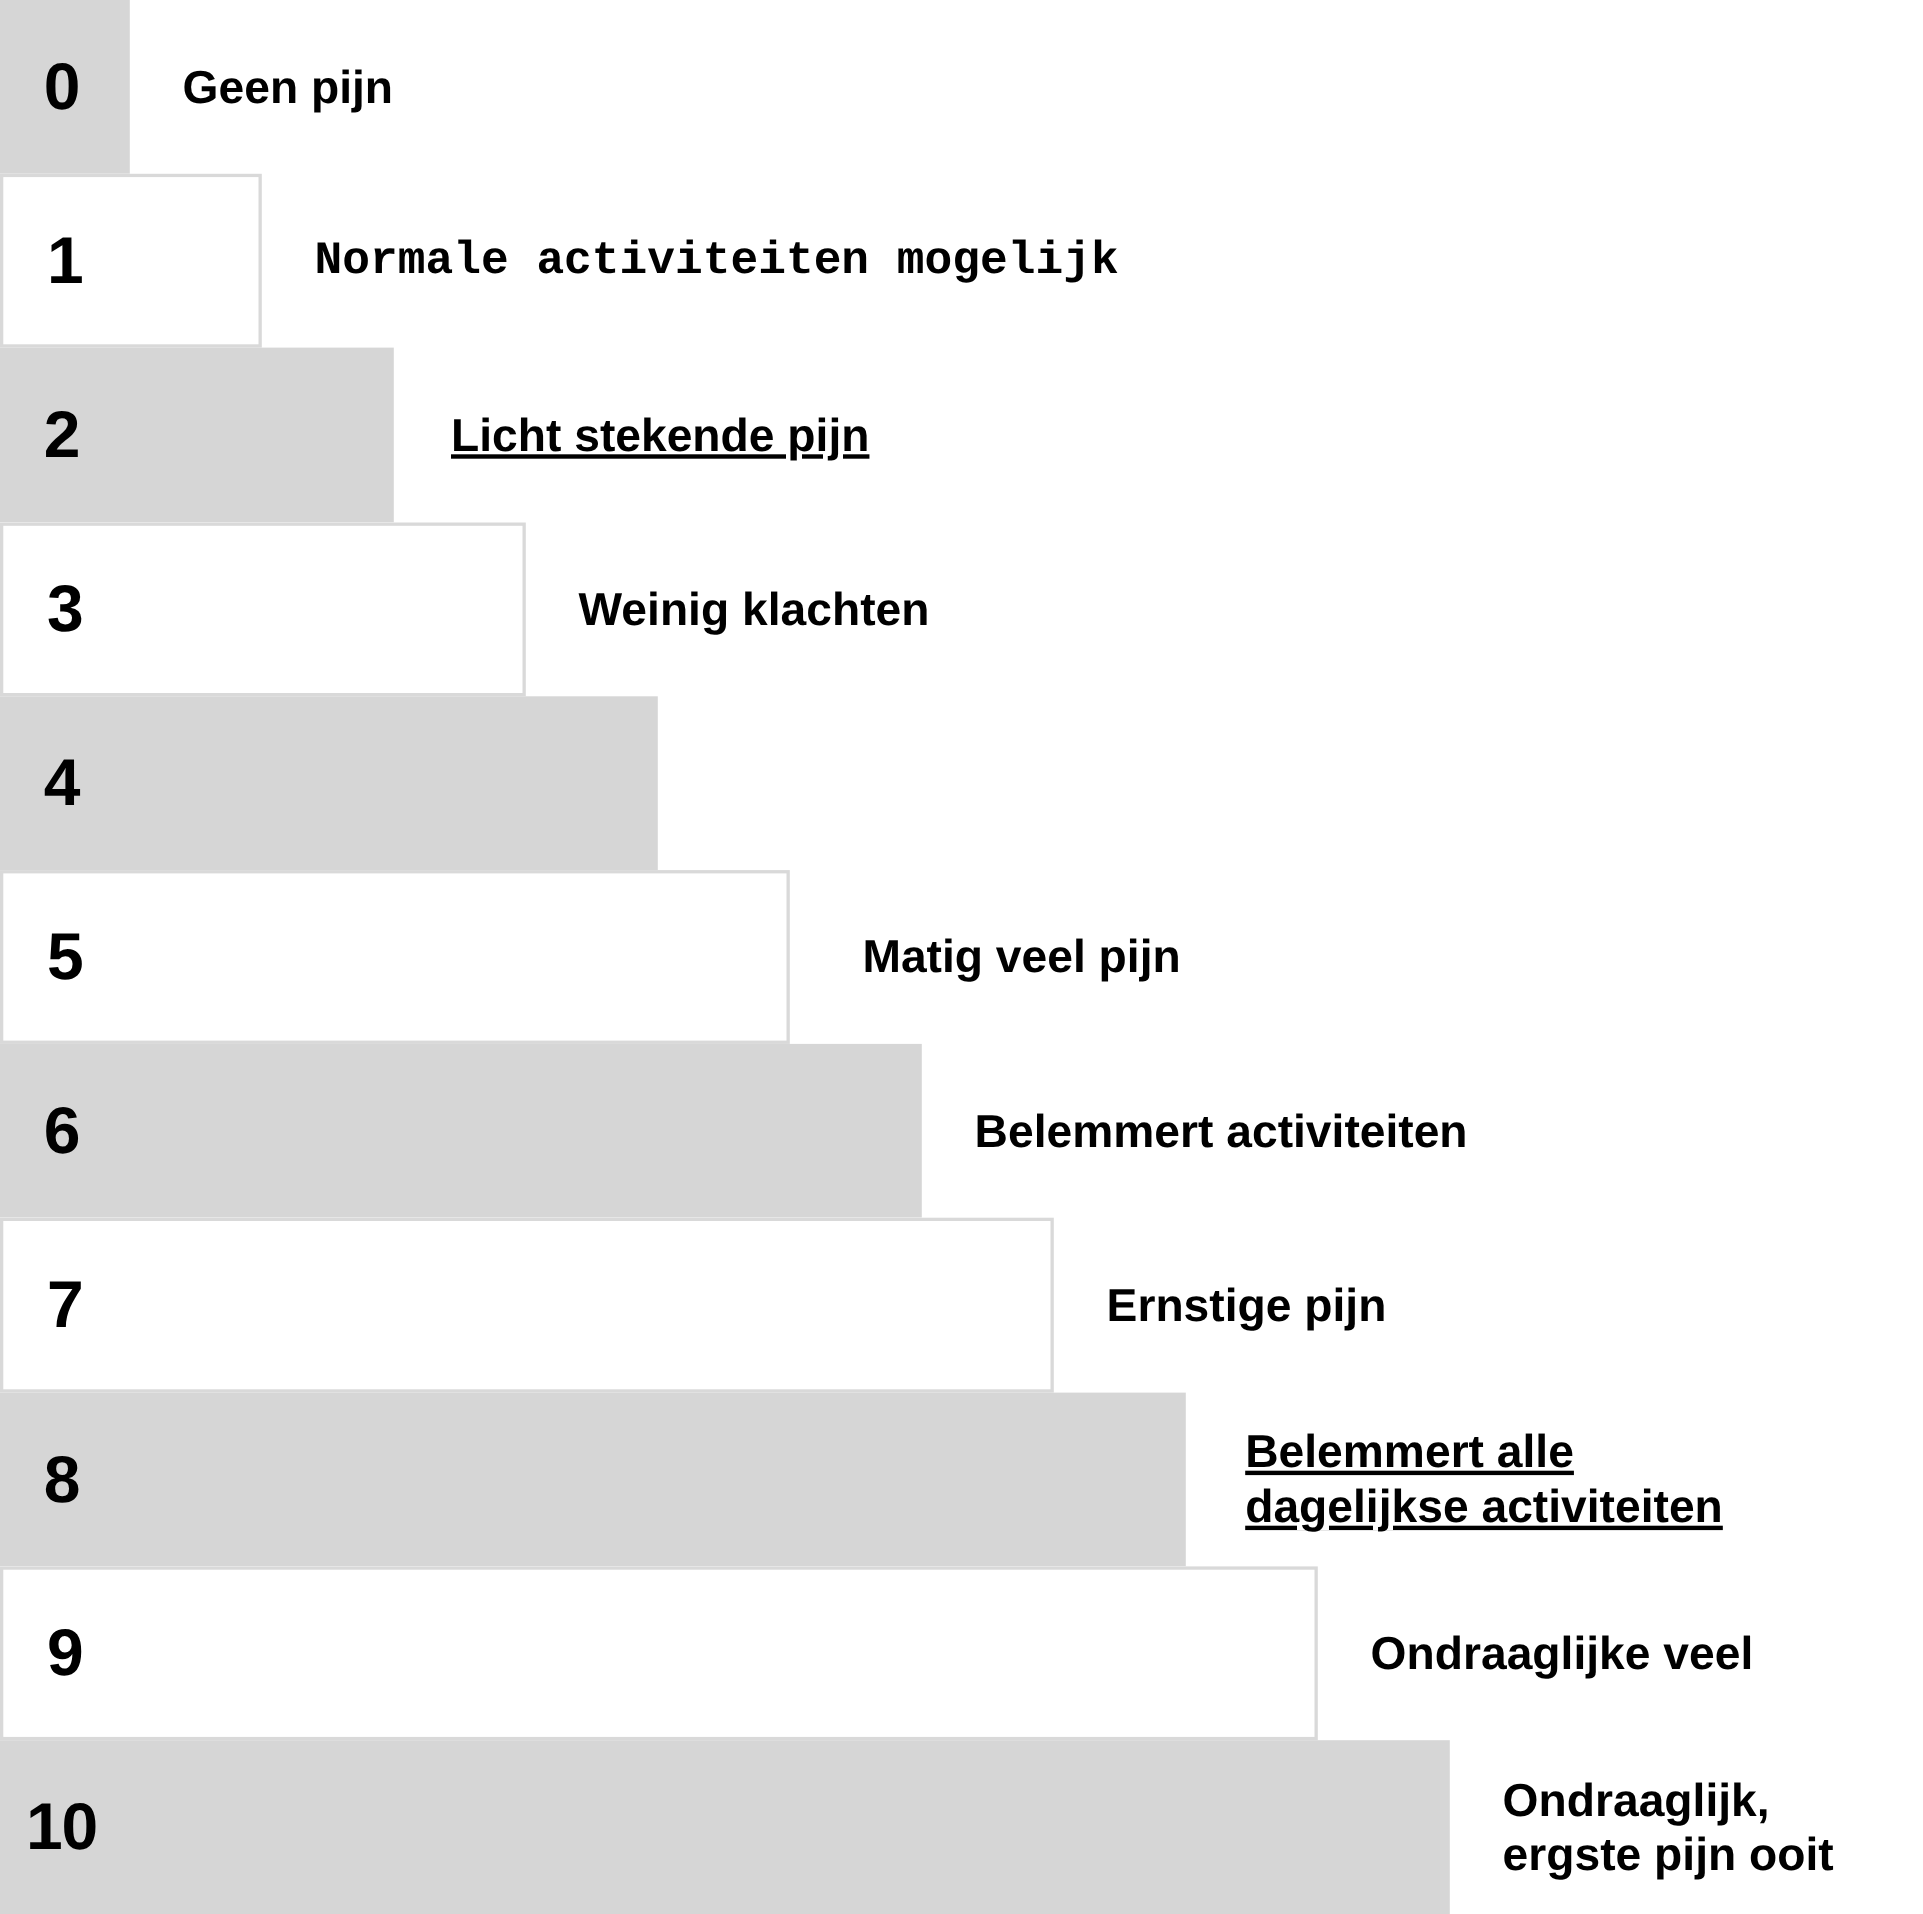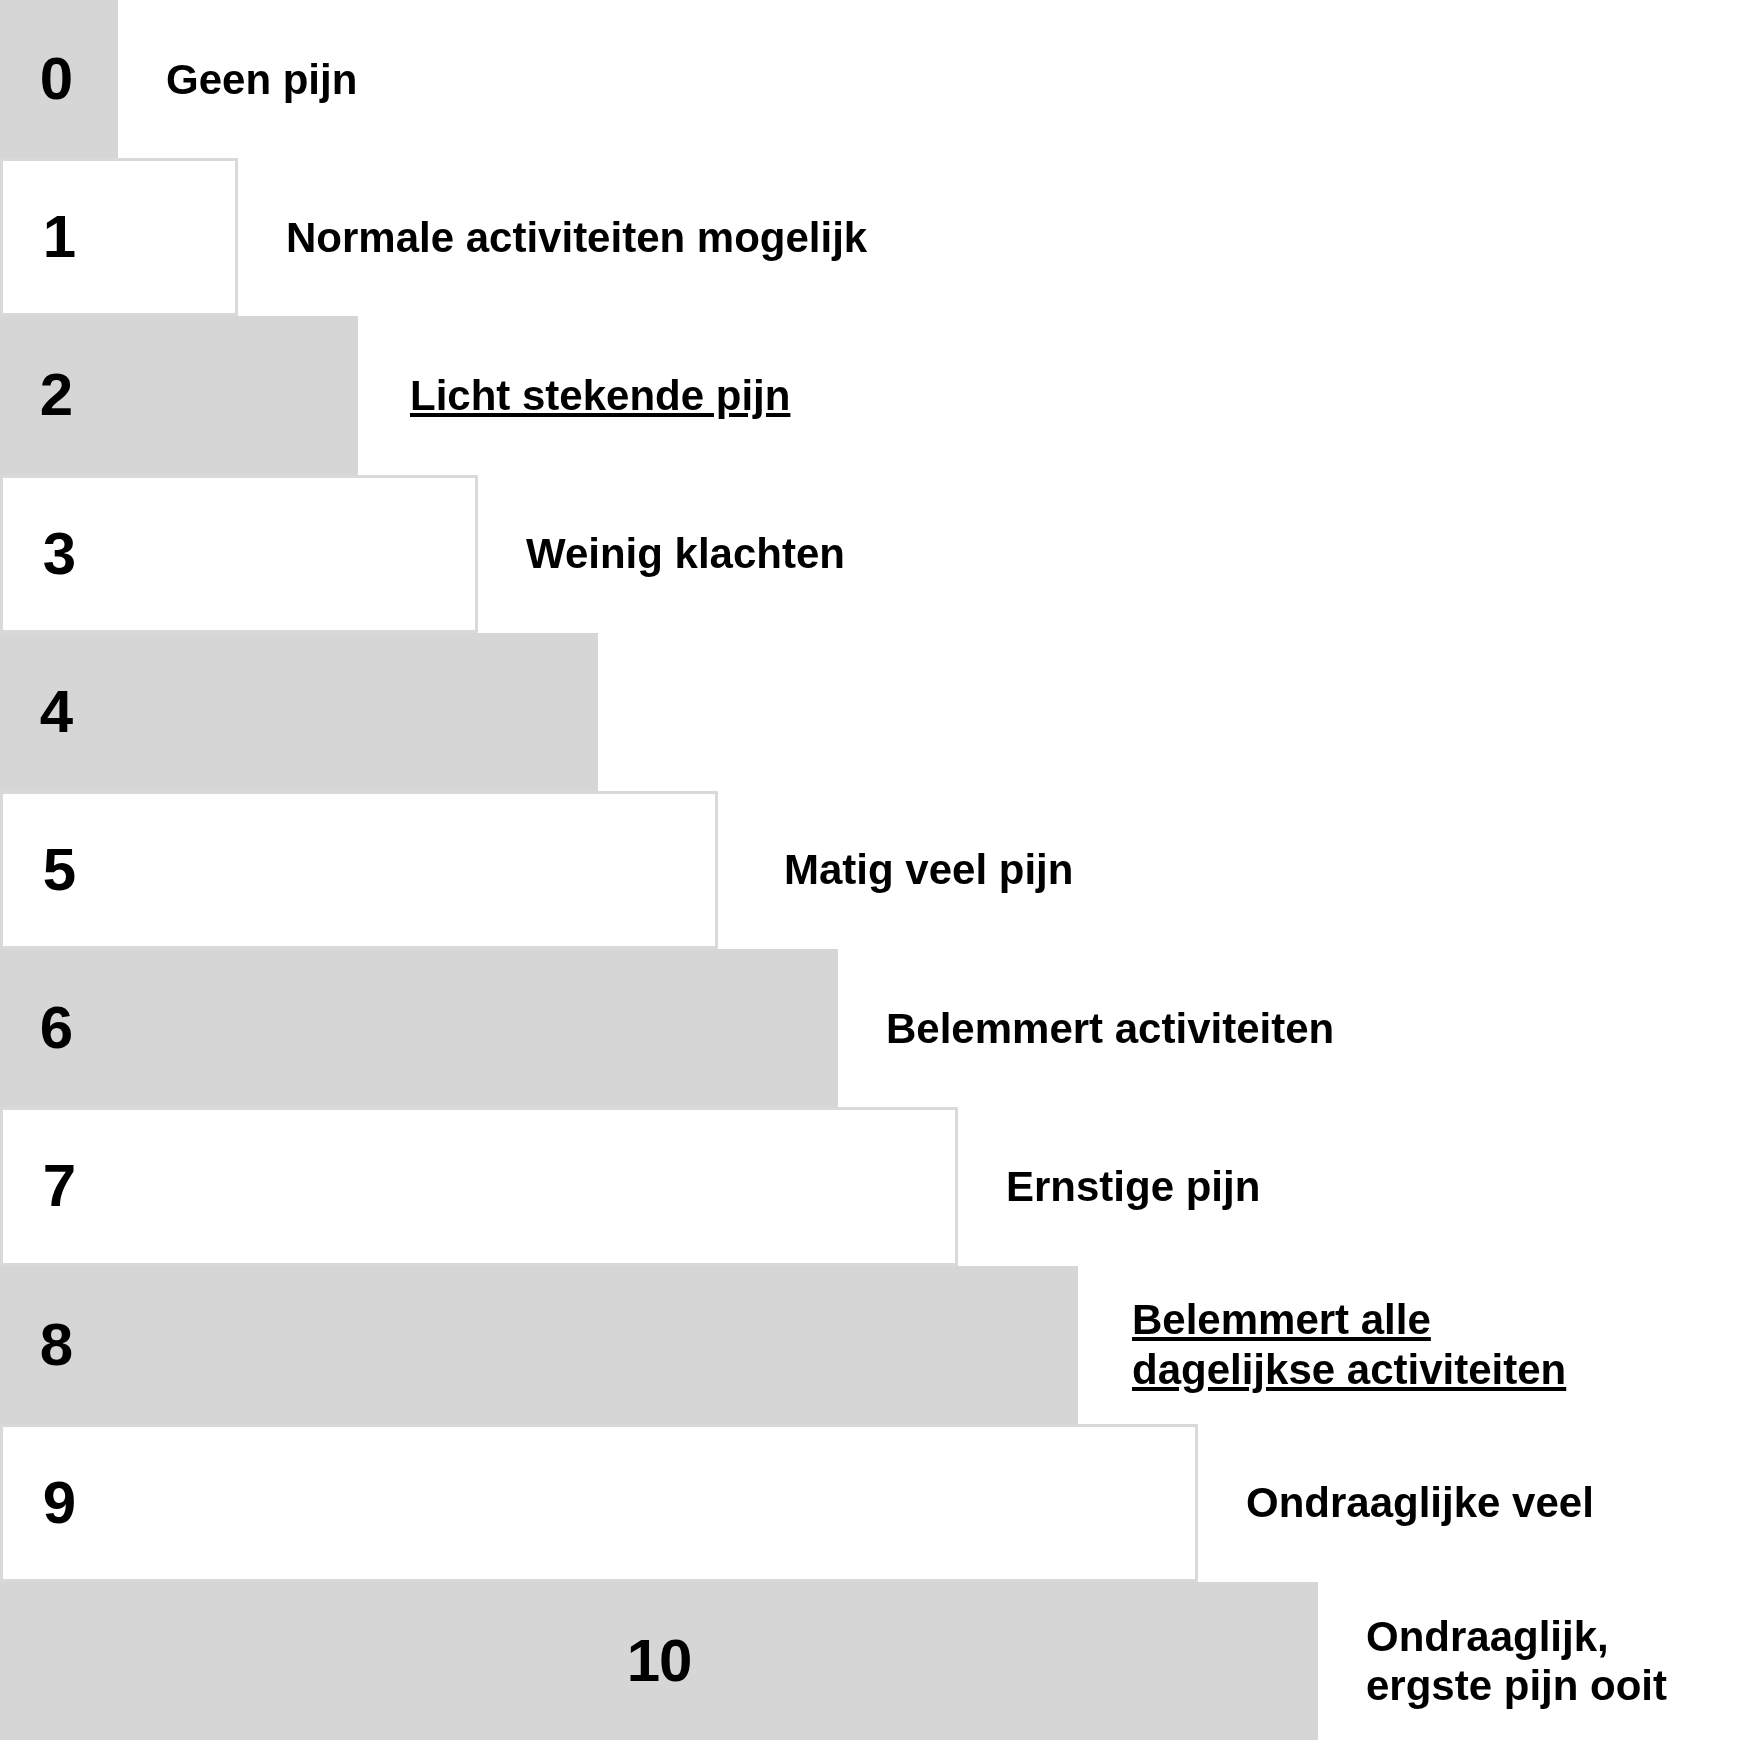--- a/index.html
+++ b/index.html
@@ -72,21 +72,21 @@
     <div class="bar shaded" style="width: 118px;">
       <span class="num">0</span>
     </div>
     <div class="lbl" style="left: 166px;">Geen pijn</div>
   </div>
 
   <div class="row">
     <div class="bar plain" style="width: 238px;">
       <span class="num">1</span>
     </div>
-    <div class="lbl" style="left: 286px;">Normale activiteiten mogelijk</div>
+    <div class="lbl" style="left: 286px; font-family: Liberation Mono, monospace;">Normale activiteiten mogelijk</div>
   </div>
 
   <div class="row">
     <div class="bar shaded" style="width: 358px;">
       <span class="num">2</span>
     </div>
     <div class="lbl" style="left: 410px; text-decoration: underline;">Licht stekende pijn</div>
   </div>
 
   <div class="row">
@@ -132,20 +132,20 @@
   </div>
 
   <div class="row">
     <div class="bar plain" style="width: 1198px;">
       <span class="num">9</span>
     </div>
     <div class="lbl" style="left: 1246px;">Ondraaglijke veel</div>
   </div>
 
   <div class="row">
-    <div class="bar shaded" style="width: 1318px; justify-content: center;">
+    <div class="bar shaded" style="width: 1318px;">
       <span class="num">10</span>
     </div>
     <div class="lbl" style="left: 1366px;">Ondraaglijk,
 ergste pijn ooit</div>
   </div>
 
 </div>
 
 </body></html>

